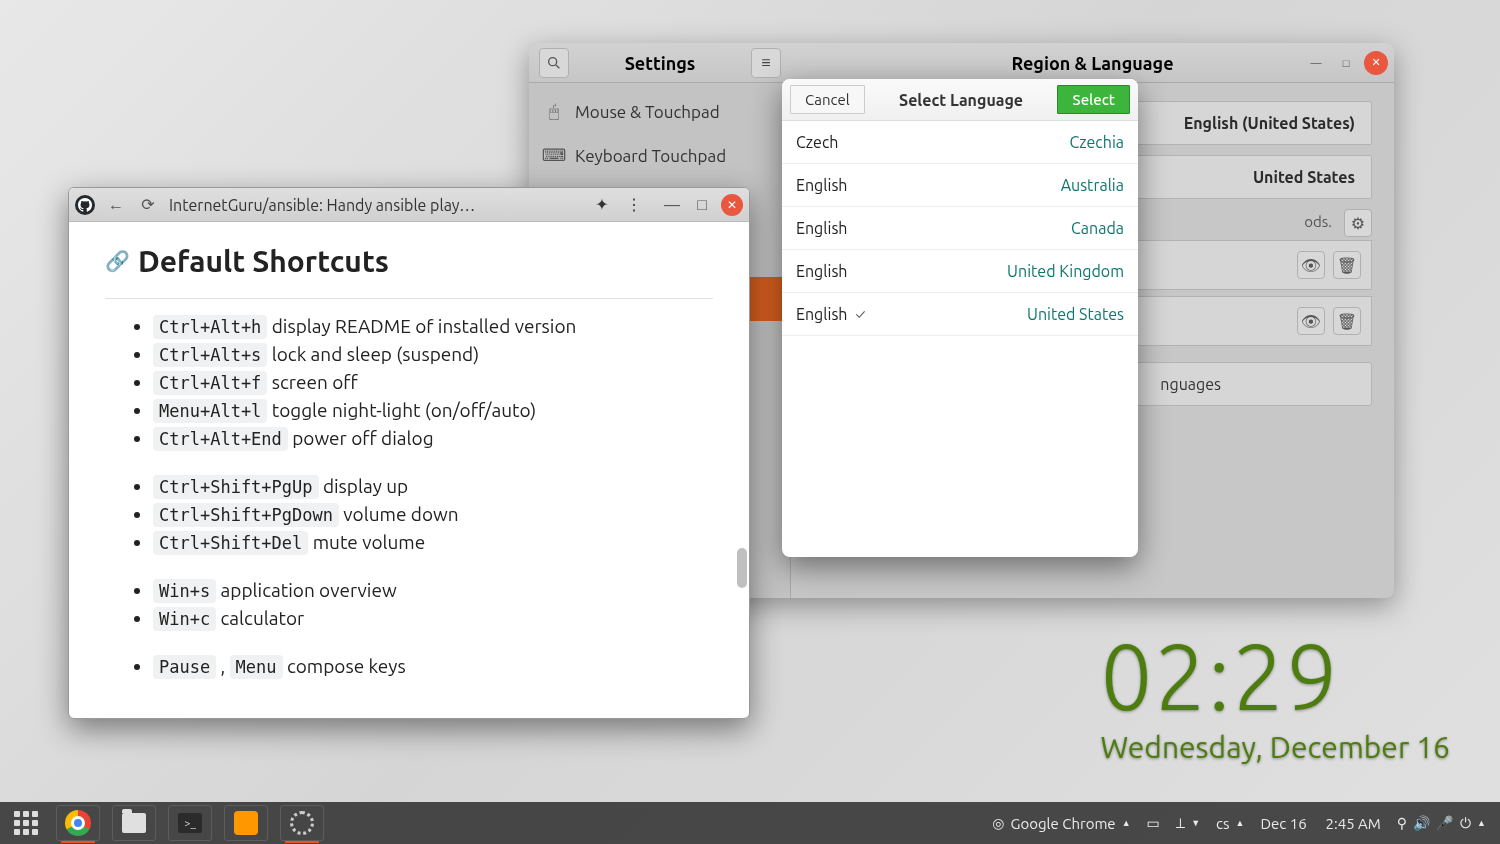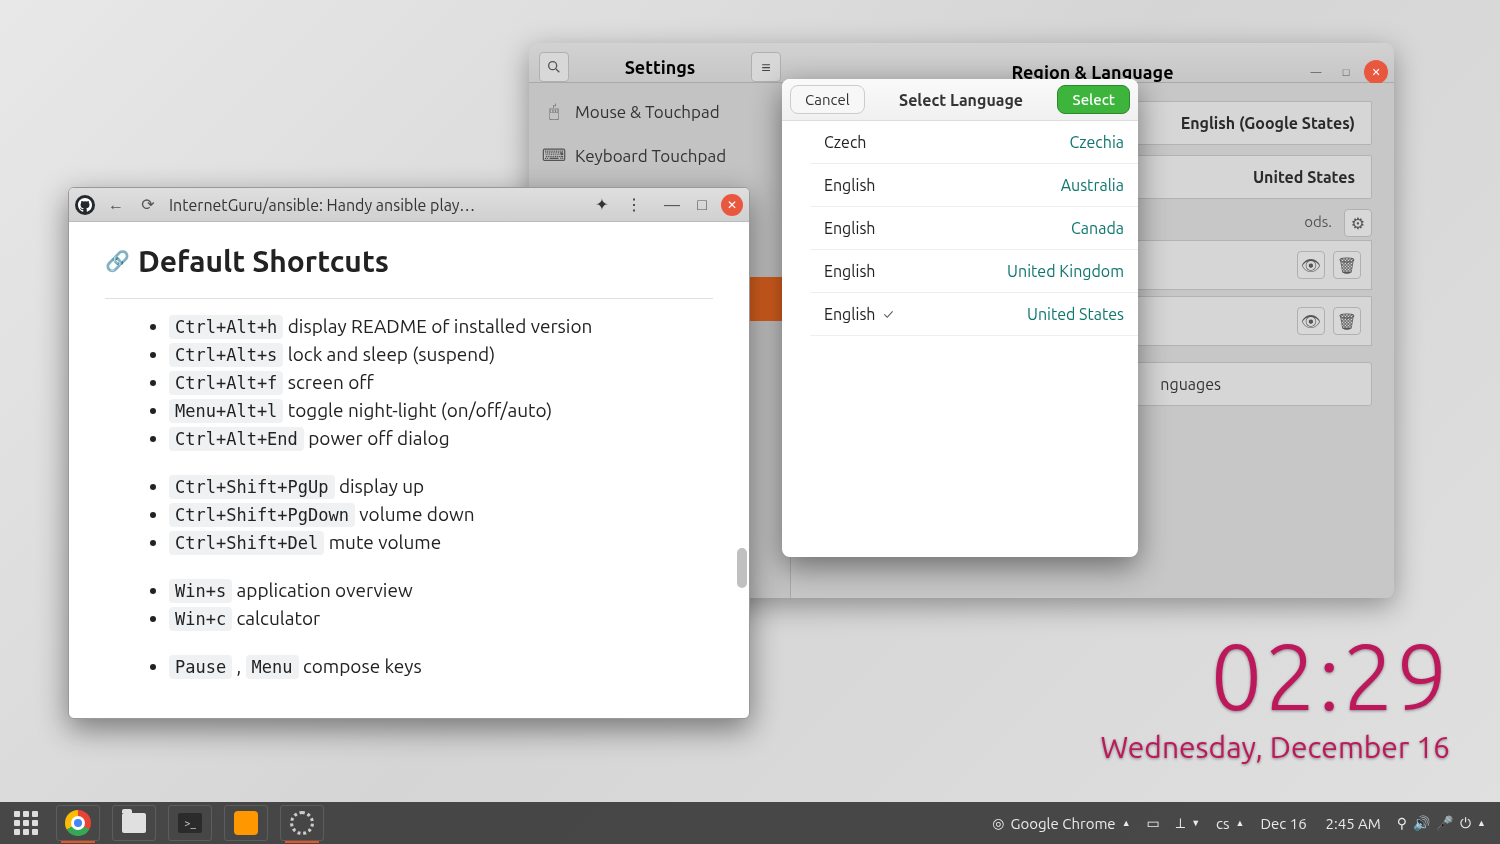--- a/index.html
+++ b/index.html
@@ -10,22 +10,21 @@
     background: linear-gradient(135deg, #e8e8e8 0%, #d5d5d5 50%, #e0e0e0 100%);
     position: relative;
     overflow: hidden;
   }
 
   
   .desktop-clock {
     position: absolute;
     right: 50px;
     bottom: 80px;
-    text-align: right;
-    color: #be185d;
+    color: #4d7c0f;
     text-shadow: 0 1px 3px rgba(0,0,0,0.4);
   }
   .desktop-clock .time { font-size: 92px; font-weight: 300; letter-spacing: 2px; line-height: 1; }
   .desktop-clock .date { font-size: 30px; font-weight: 400; margin-top: 8px; }
 
   
   .settings-window {
     position: absolute;
     left: 529px;
     top: 43px;
@@ -36,21 +35,21 @@
     box-shadow: 0 8px 28px rgba(0,0,0,0.35);
     display: flex;
     flex-direction: column;
     overflow: hidden;
   }
   .settings-titlebar {
     height: 40px;
     background: linear-gradient(#d2d2d2, #c6c6c6);
     border-bottom: 1px solid #aaa;
     display: flex;
-    align-items: flex-end;
+    align-items: center;
   }
   .titlebar-left { width: 262px; display: flex; align-items: center; padding: 0 6px; }
   .titlebar-right { flex:1; display:flex; align-items:center; justify-content:center; position:relative; }
   .titlebar-title { font-weight: 700; font-size: 18px; }
   .settings-titlebar .iconbtn {
     width: 30px; height: 30px; border-radius: 4px; border:1px solid #b0b0b0;
     background:#d8d8d8; display:flex; align-items:center; justify-content:center;
     margin: 0 4px; cursor:pointer; color:#444;
   }
   .window-controls { position:absolute; right:6px; display:flex; align-items:center; gap:6px; }
@@ -83,26 +82,26 @@
     height: 478px;
     background:#fff;
     border-radius:8px;
     box-shadow: 0 10px 30px rgba(0,0,0,0.45);
     display:flex; flex-direction:column; overflow:hidden;
   }
   .lang-header {
     height:42px; display:flex; align-items:center; justify-content:space-between;
     padding:0 8px; border-bottom:1px solid #ddd; background:linear-gradient(#fafafa,#f0f0f0);
   }
-  .lang-header .btn { padding:5px 14px; border-radius:8px; font-size:15px; cursor:pointer; }
+  .lang-header .btn { padding:5px 14px; border-radius:1px; font-size:15px; cursor:pointer; }
   .btn-cancel { border:1px solid #ccc; background:#f7f7f7; color:#333; }
   .btn-select { border:1px solid #2a8a2a; background:#3db53d; color:#fff; font-weight:500; }
   .lang-title { font-weight:700; font-size:16px; color:#333; }
   .lang-list { flex:1; overflow:auto; }
-  .lang-item { display:flex; justify-content:space-between; align-items:center; padding:12px 14px; border-bottom:1px solid #eee; cursor:pointer; font-size:16px;margin-left:28px; }
+  .lang-item { display:flex; justify-content:space-between; align-items:center; padding:12px 14px; border-bottom:1px solid #eee; cursor:pointer; font-size:16px; }
   .lang-name { color:#222; display:flex; align-items:center; gap:8px; }
   .lang-country { color:#0f766e; }
   .check-icon { font-size:14px; color:#555; }
 
   
   .browser-window {
     position:absolute;
     left: 68px; top: 187px;
     width: 682px; height: 532px;
     background:#fff;
@@ -120,21 +119,21 @@
   .addr { flex:1; font-size:16px; color:#333; white-space:nowrap; overflow:hidden; text-overflow:ellipsis; }
   .puzzle, .dots { width:22px; text-align:center; color:#333; cursor:pointer; font-size:16px; }
   .browser-winctrls { display:flex; align-items:center; gap:8px; margin-left:6px; }
   .bwinctrl { width:22px; height:22px; display:flex; align-items:center; justify-content:center; cursor:pointer; color:#555; }
   .bwinctrl.close { width:22px; height:22px; border-radius:50%; background:#e9573f; color:#fff; font-size:12px; }
 
   .browser-content { flex:1; overflow:auto; padding: 22px 36px 30px 36px; font-size:18px; color:#222; }
   .page-h2 { font-size:30px; font-weight:700; margin-bottom:20px; display:flex; align-items:center; gap:8px; }
   .link-icon { font-size:20px; color:#555; }
   .shortcut-list { list-style:disc; margin-left:48px; }
-  .shortcut-list li { margin: 6px 16px; font-size:19px; }
+  .shortcut-list li { margin: 6px 0; font-size:19px; }
   .kbd { font-family: "SFMono-Regular", Consolas, monospace; background:#f0f1f2; border-radius:4px; padding:2px 6px; font-size:17px; }
   .gap { height:14px; }
   .scroll-indicator { position:absolute; right:2px; top:360px; width:10px; height:40px; background:#c0c0c0; border-radius:5px; }
 
   
   .taskbar {
     position:absolute; left:0; bottom:0; width:100%; height:42px;
     background: rgba(30,30,30,0.78);
     display:flex; align-items:center; color:#eaeaea;
   }
@@ -205,21 +204,21 @@
       </div>
       <div style="height:100px"></div>
       <div class="sidebar-row active" style="height:44px">
         <span class="sidebar-icon"></span>
         <span></span>
       </div>
     </div>
     <div class="settings-content">
       <div class="setting-row">
         <span class="setting-label"></span>
-        <span class="setting-value">English (Google States)</span>
+        <span class="setting-value">English (United States)</span>
       </div>
       <div class="setting-row">
         <span class="setting-label"></span>
         <span class="setting-value">United States</span>
       </div>
       <div class="input-sources-header">
         <div class="small-iconbtn">
           <span>⚙</span>
         </div>
       </div>

